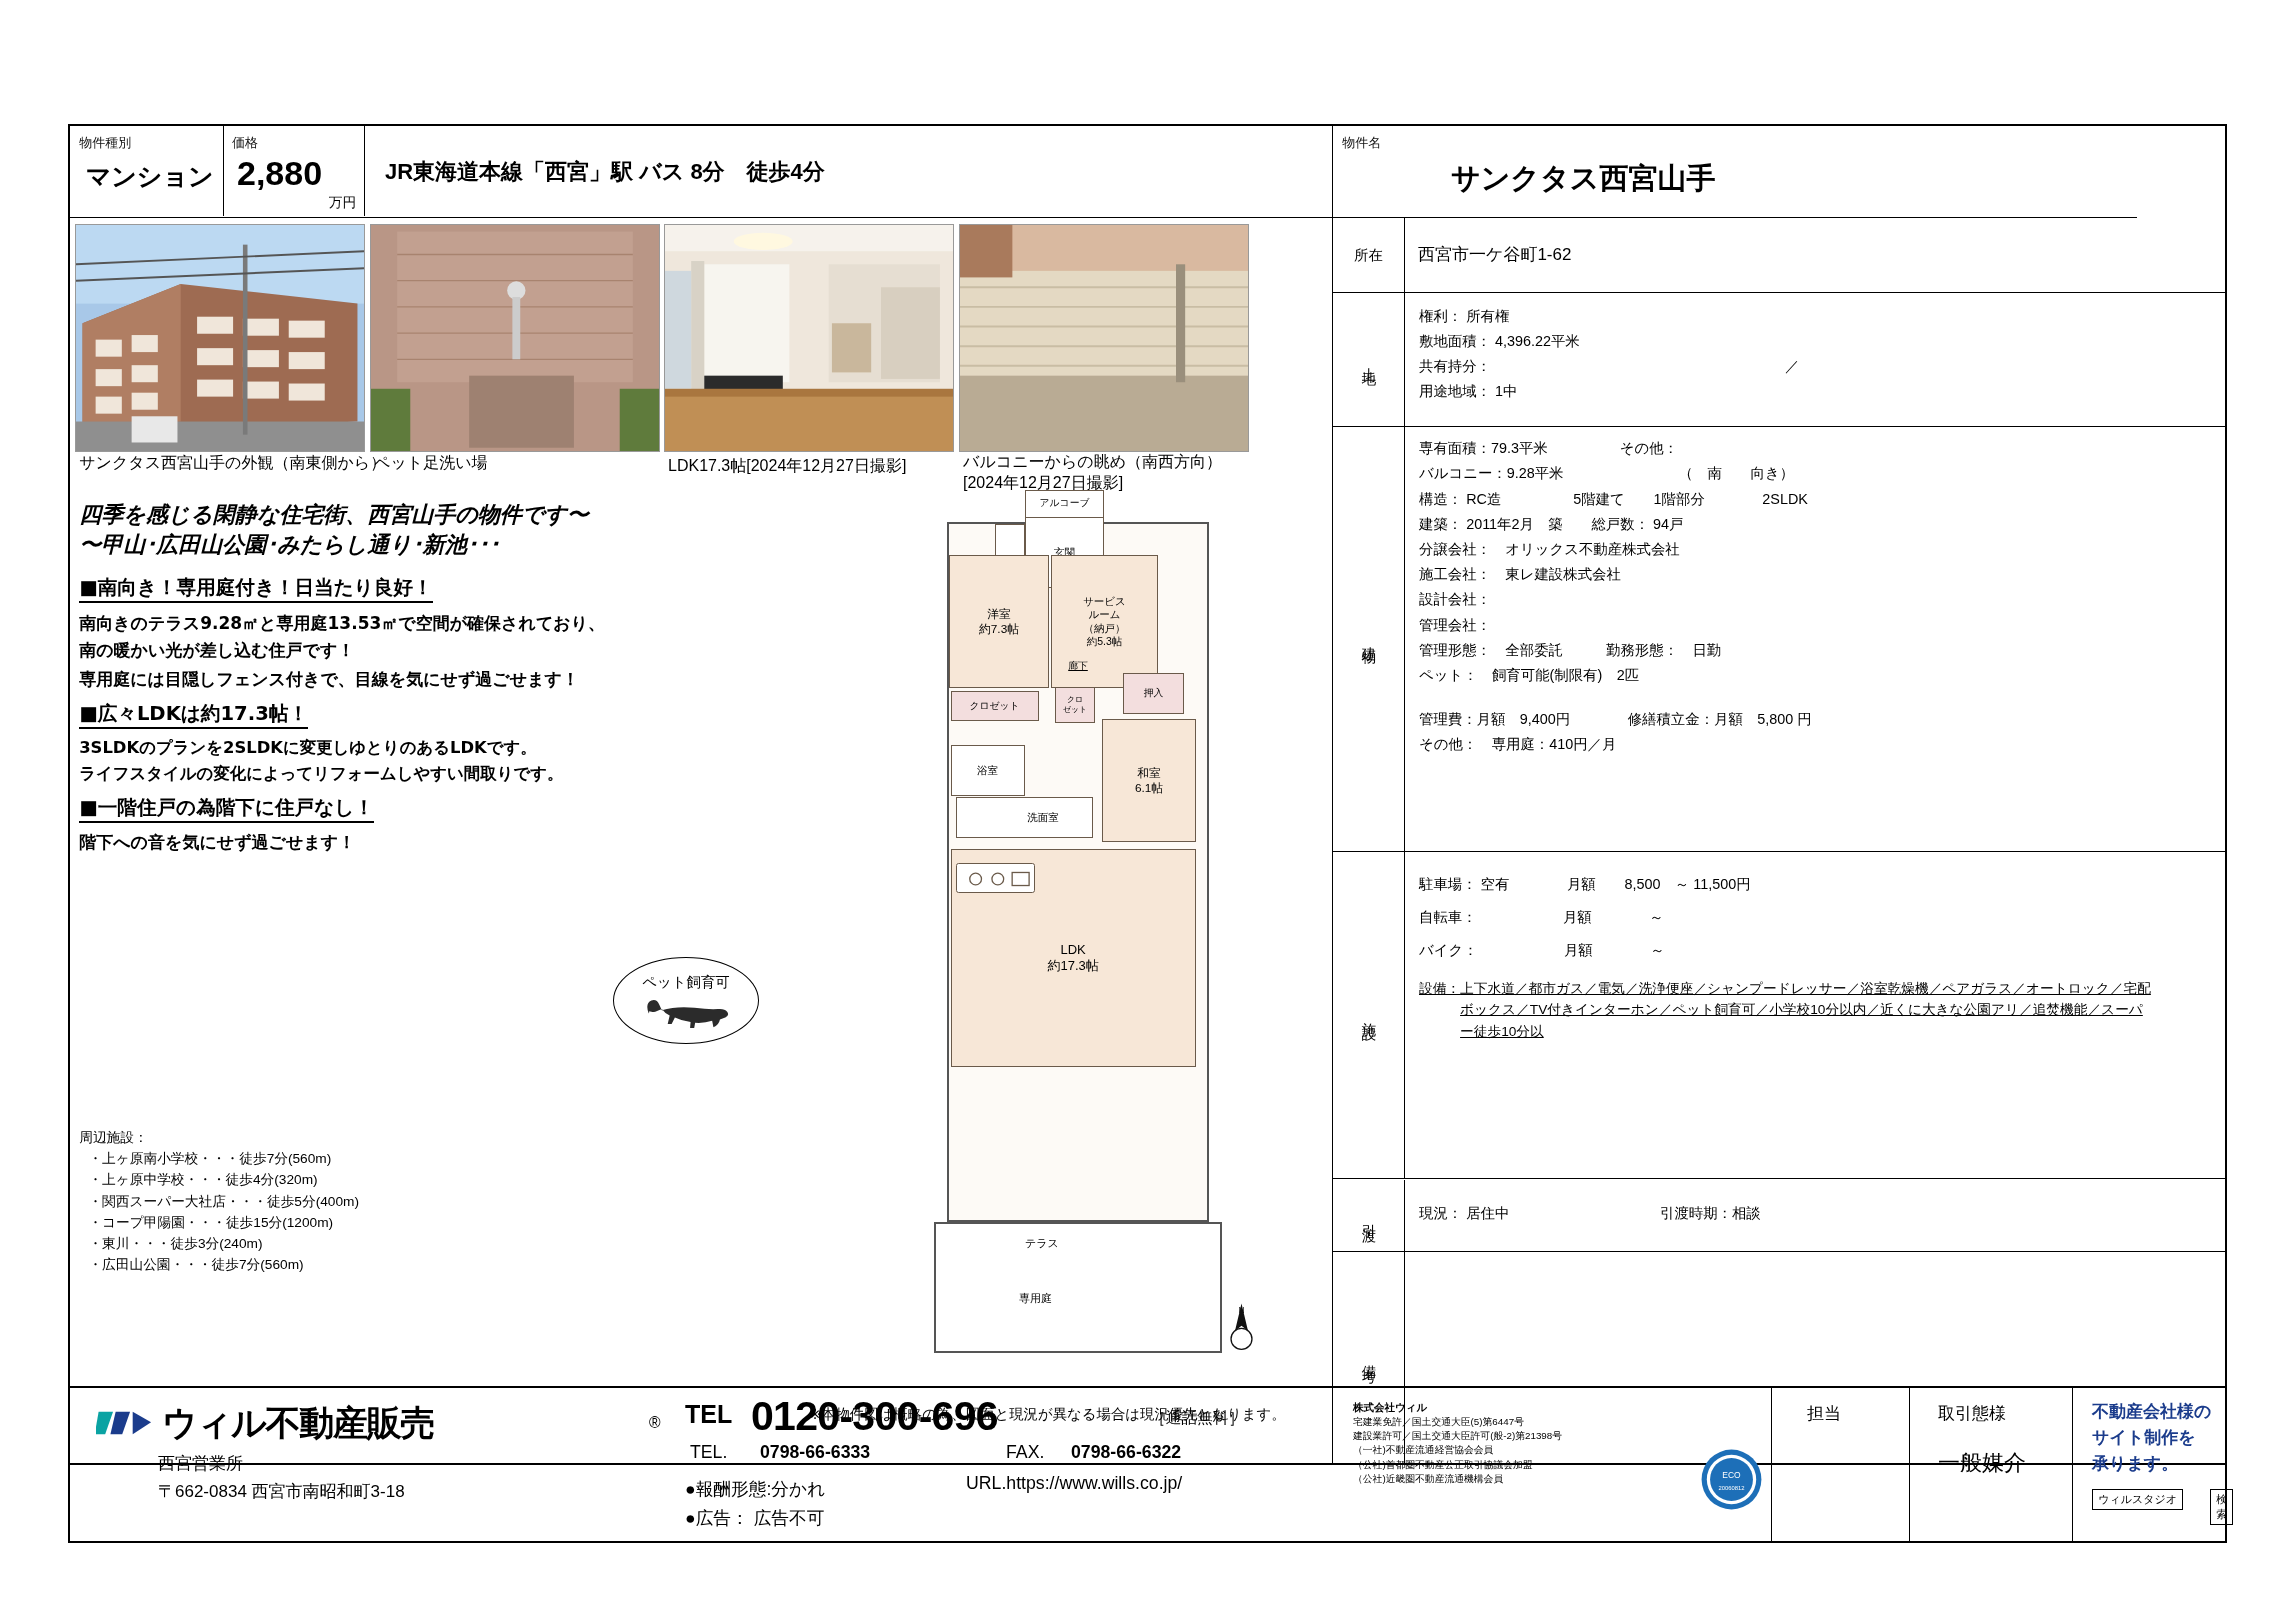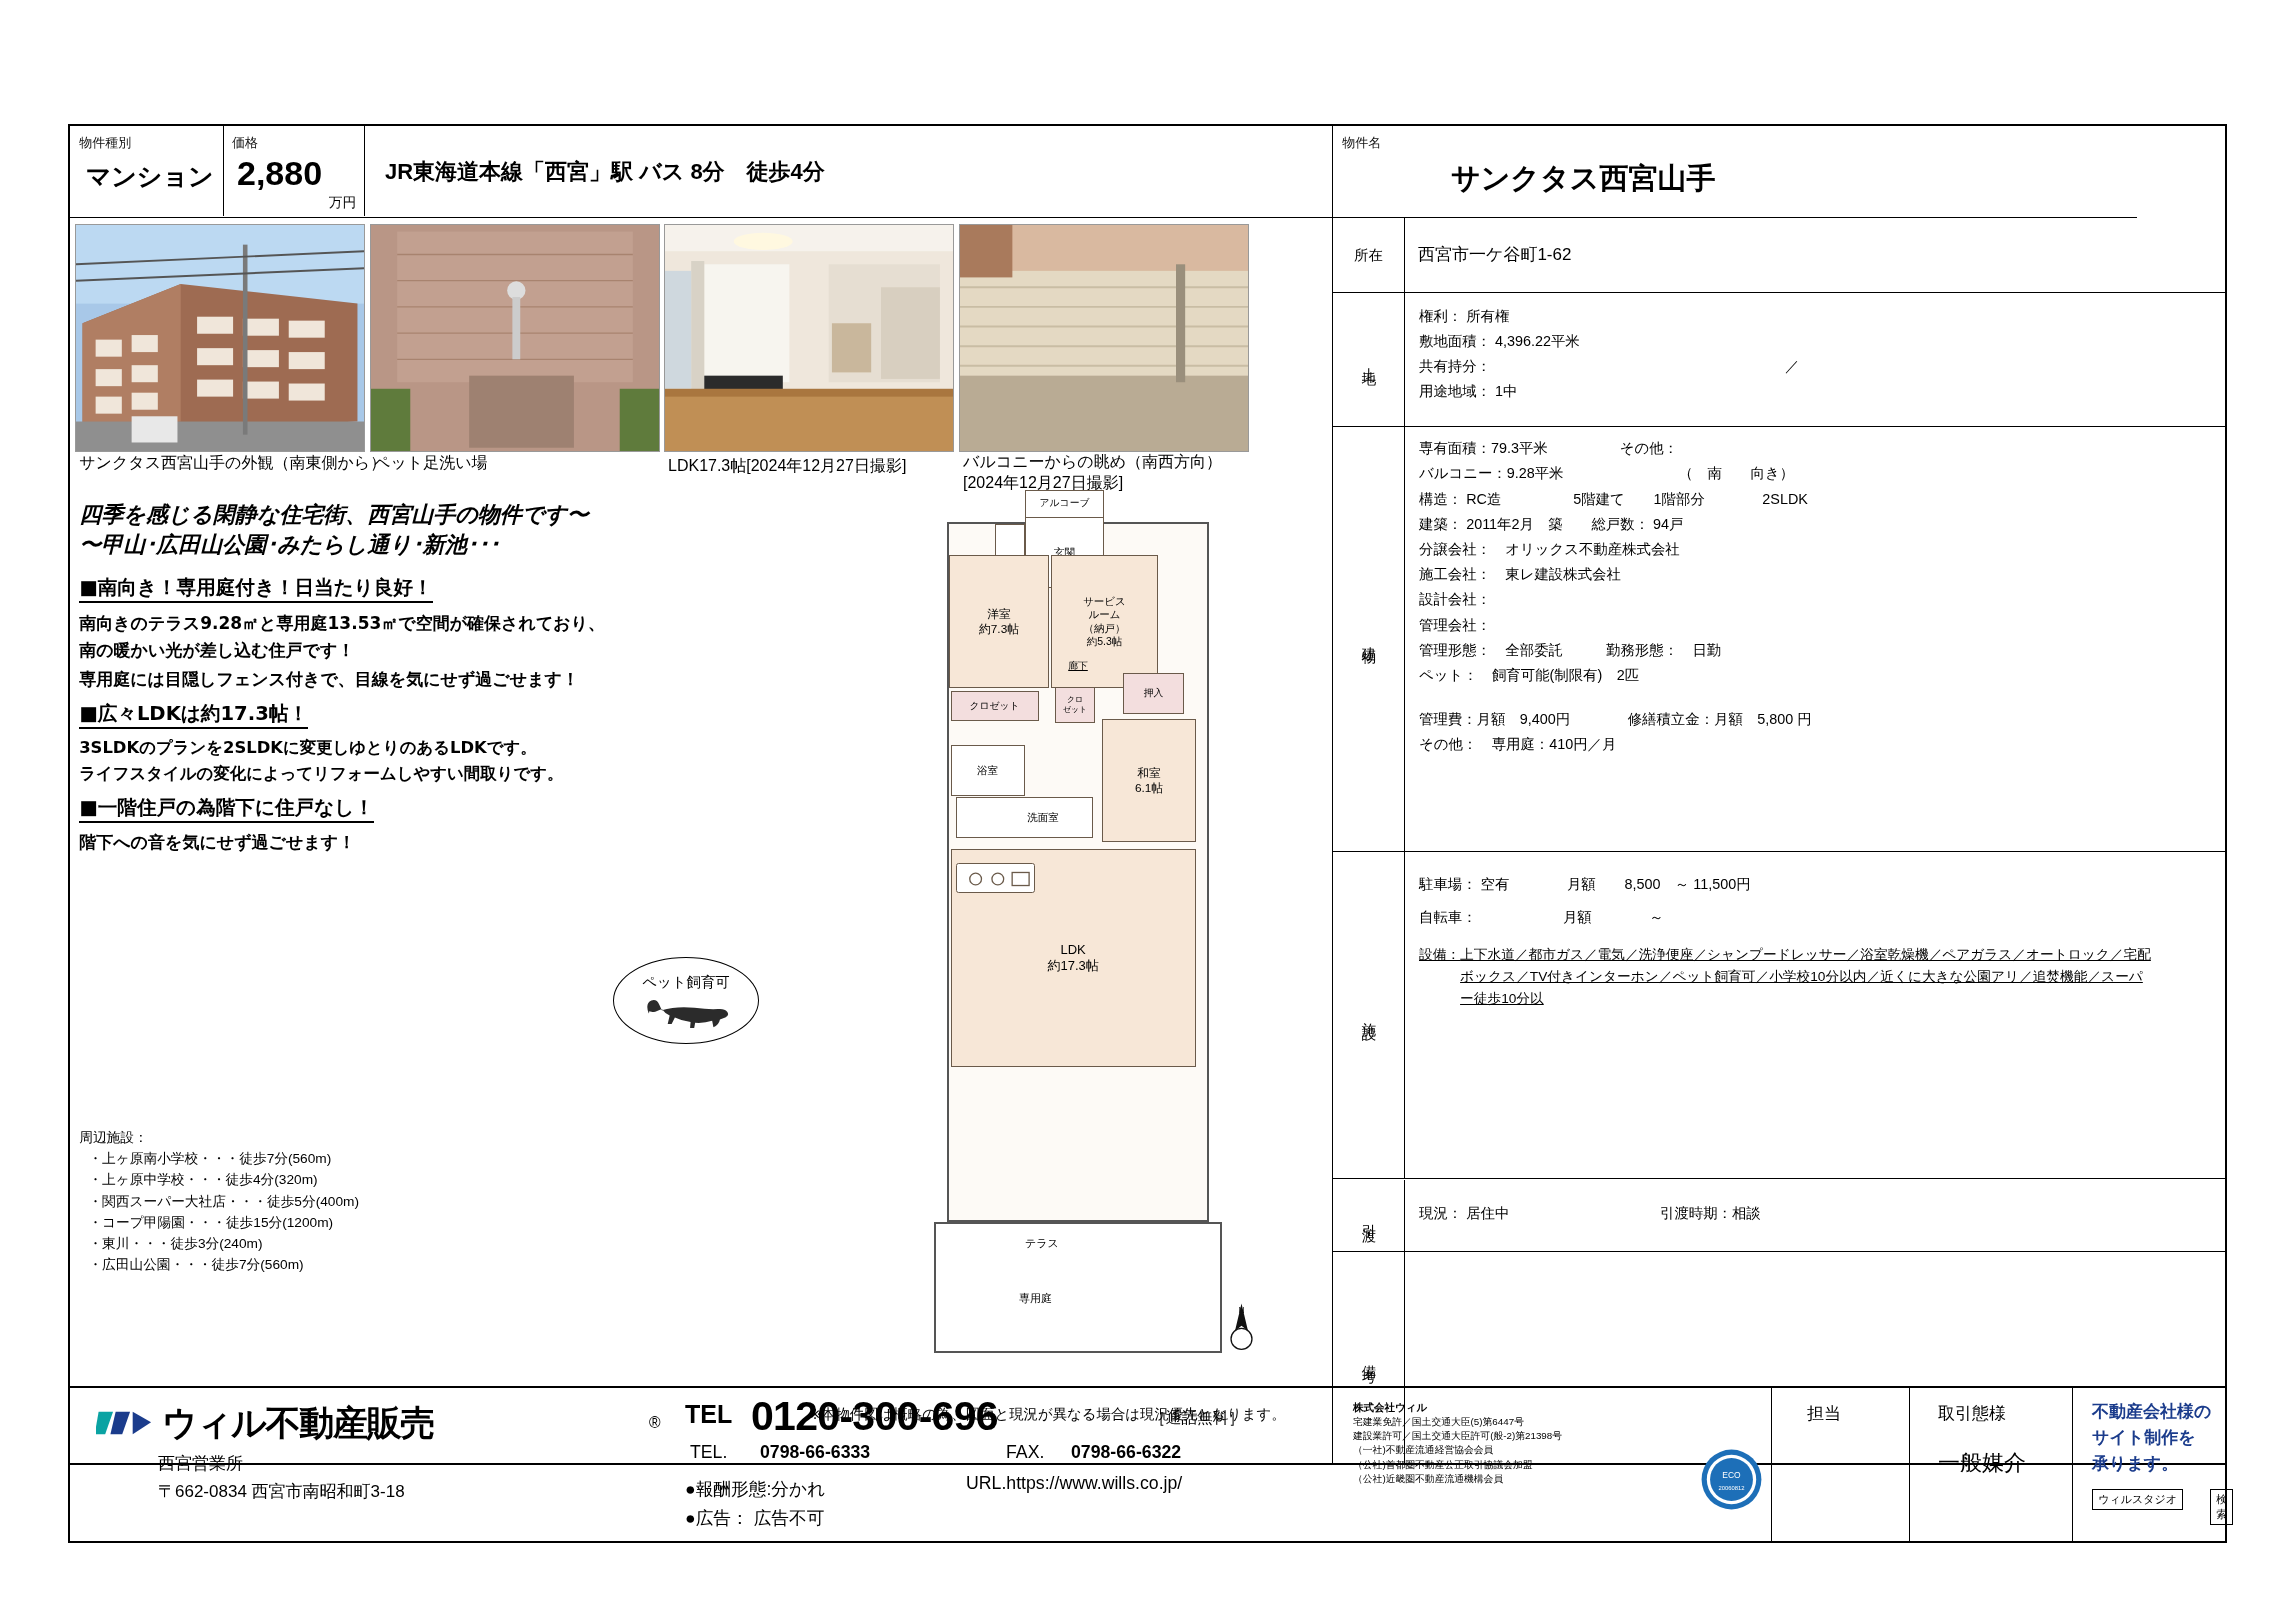--- a/index.html
+++ b/index.html
@@ -287,20 +287,21 @@
       </div>
     </div>
 
     <div class="abs" style="left:1263px;top:726px;width:893px;height:327px;border-bottom:1.3px solid #000;">
       <div class="abs" style="left:0;top:0;width:72px;height:326px;border-right:1.3px solid #000;display:flex;align-items:center;justify-content:center;">
         <span class="vlabel" style="writing-mode:vertical-rl;letter-spacing:3.9px;">施設</span>
       </div>
       <div class="abs" style="left:86px;top:15.7px;width:785px;">
         <div class="infoline" style="line-height:2.3;">駐車場：  空有　　　　月額　　8,500　～ 11,500円</div>
         <div class="infoline" style="line-height:2.3;">自転車：　　　　　　月額　　　　～</div>
+        <div class="infoline" style="line-height:2.3;">バイク：　　　　　　月額　　　　～</div>
         <div style="display:flex;margin-top:10.5px;text-decoration:underline;">
           <div class="facline" style="white-space:nowrap;">設備：</div>
           <div class="facline" style="width:694px;">上下水道／都市ガス／電気／洗浄便座／シャンプードレッサー／浴室乾燥機／ペアガラス／オートロック／宅配ボックス／TV付きインターホン／ペット飼育可／小学校10分以内／近くに大きな公園アリ／追焚機能／スーパー徒歩10分以</div>
         </div>
       </div>
     </div>
 
     <div class="abs" style="left:1263px;top:1054px;width:893px;height:72px;border-bottom:1.3px solid #000;">
       <div class="abs" style="left:0;top:0;width:72px;height:71px;border-right:1.3px solid #000;display:flex;align-items:center;justify-content:center;">
         <span class="vlabel" style="writing-mode:vertical-rl;letter-spacing:2.6px;">引渡</span>

